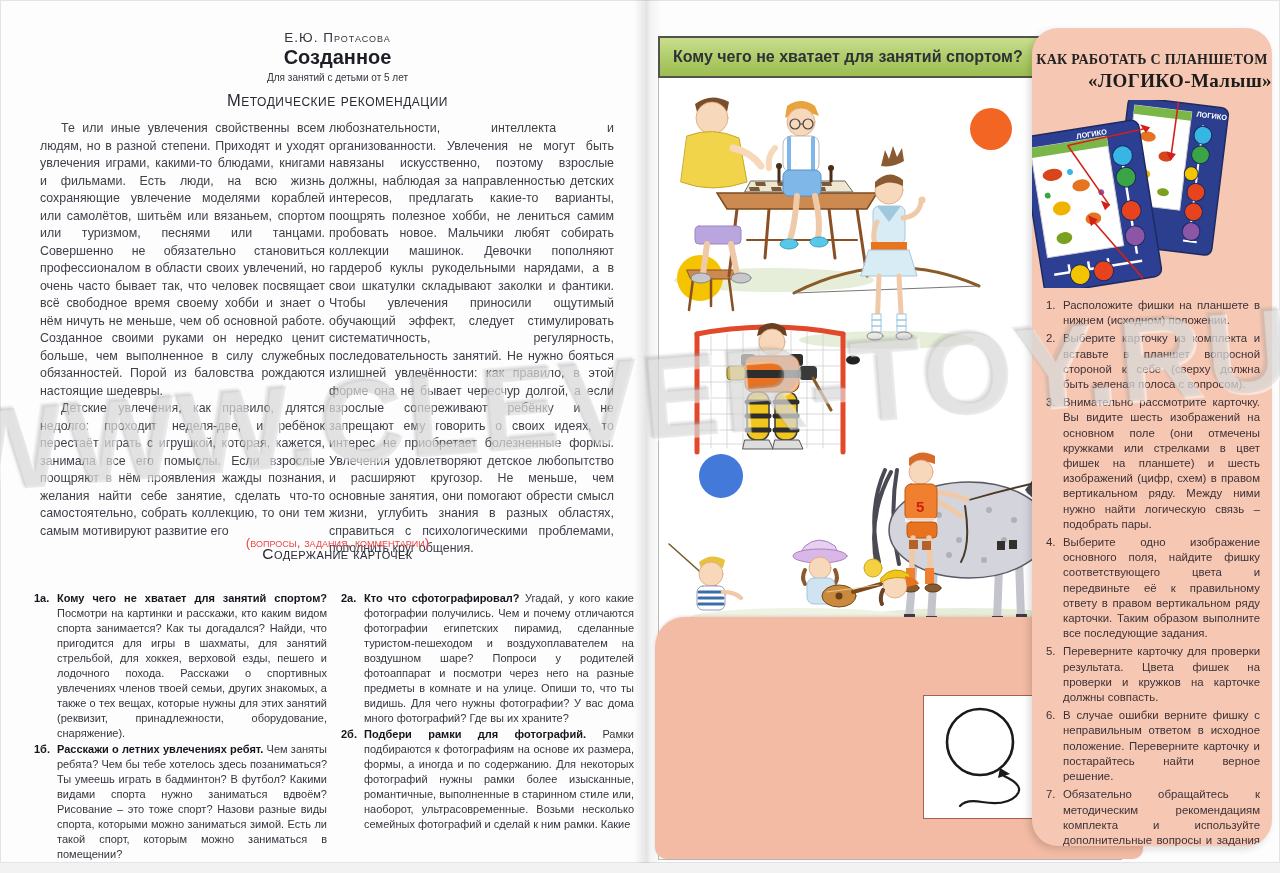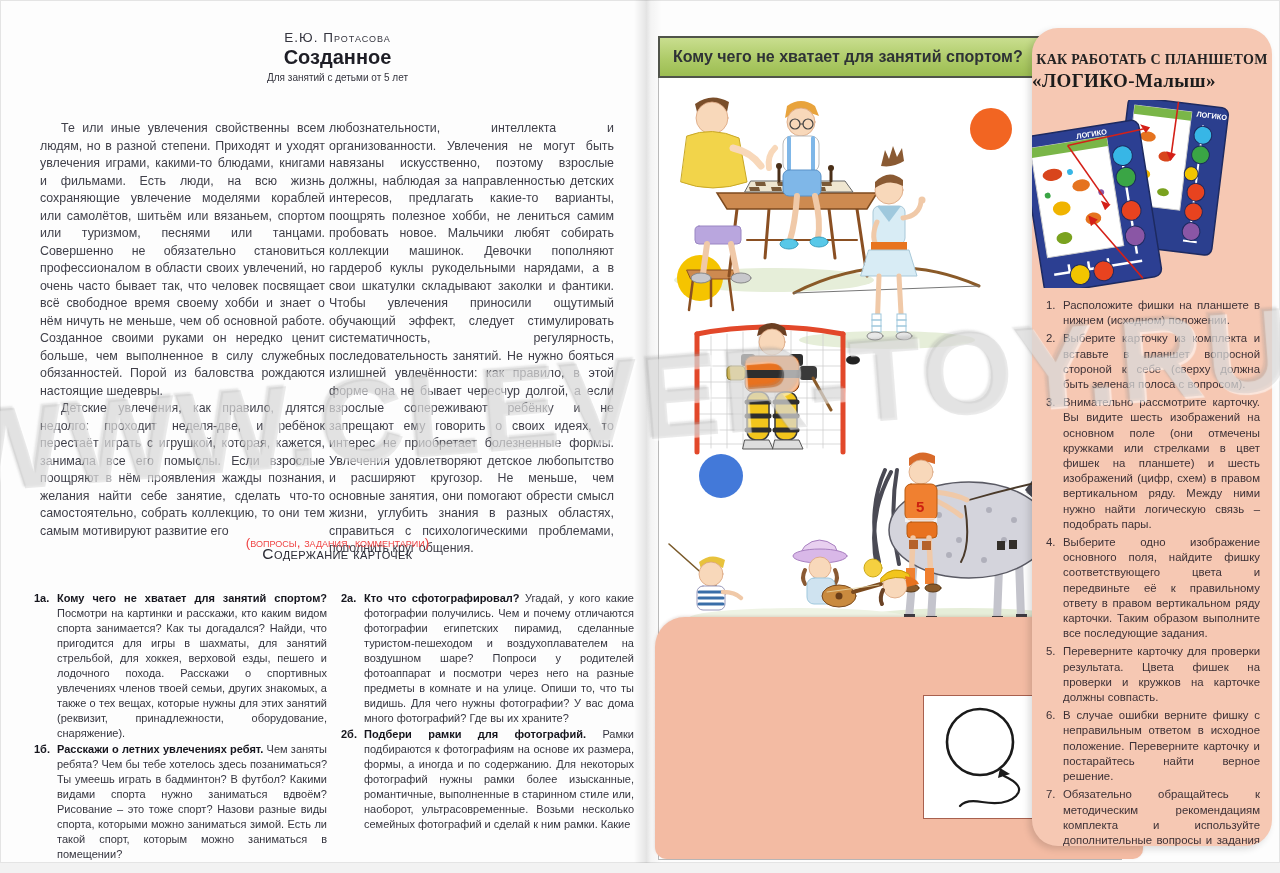--- a/index.html
+++ b/index.html
@@ -42,41 +42,42 @@
   
   .flap{position:absolute;left:655px;top:617px;width:488px;height:242px;background:#f3bba3;
         border-radius:30px 14px 10px 12px;z-index:10;box-shadow:0 -1px 3px rgba(120,70,50,.18);}
   .bbox{position:absolute;left:268px;top:78px;width:124px;height:124px;background:#fff;
         border:1px solid #a8604e;box-sizing:border-box;}
   
   .panel{position:absolute;left:1032px;top:28px;width:240px;height:818px;background:#f6c8b3;
          border-radius:26px;z-index:30;box-shadow:-3px 3px 7px rgba(0,0,0,.14);overflow:hidden;}
   .p-t1{margin-top:24px;text-align:center;font-family:"Liberation Serif",serif;
         font-size:14px;font-weight:bold;letter-spacing:.3px;color:#232323;}
-  .p-t2{margin-top:2px;text-align:left;font-family:"Liberation Serif",serif;
+  .p-t2{margin-top:2px;text-align:right;font-family:"Liberation Serif",serif;
         font-size:19px;font-weight:bold;letter-spacing:.4px;color:#1c1c1c;}
   .tablets{width:198px;height:188px;margin:8px auto 2px;}
   .steps{list-style:none;margin:4px 12px 0 14px;padding:0;font-size:11.4px;line-height:15.2px;color:#3d3136;}
   .steps li{display:grid;grid-template-columns:17px 1fr;margin-bottom:3px;}
   .steps .st{text-align:justify;}
   
   .wm{position:absolute;left:-50px;top:330px;width:1400px;z-index:60;pointer-events:none;
       font-size:118px;font-weight:bold;letter-spacing:2px;white-space:nowrap;
       color:rgba(178,178,178,.26);transform:rotate(-4.5deg);
       text-shadow:2px 2px 1px rgba(255,255,255,.55), -2px -2px 2px rgba(140,140,140,.22);}
 </style>
 </head>
 <body>
 
 <div class="scan">
 
   <div class="lp">
     <div class="lp-author">Е.Ю. Протасова</div>
     <h1 class="lp-title">Созданное</h1>
     <div class="lp-sub">Для занятий с детьми от 5 лет</div>
+    <div class="lp-h1">Методические рекомендации</div>
     <div class="mcols">
       <div class="mcol">
           <p class="mpara">Те или иные увлечения свойственны всем людям, но в разной степени. Приходят и уходят увлечения играми, какими-то блюдами, книгами и фильмами. Есть люди, на всю жизнь сохраняющие увлечение моделями кораблей или самолётов, шитьём или вязаньем, спортом или туризмом, песнями или танцами. Совершенно не обязательно становиться профессионалом в области своих увлечений, но очень часто бывает так, что человек посвящает всё свободное время своему хобби и знает о нём ничуть не меньше, чем об основной работе. Созданное своими руками он нередко ценит больше, чем выполненное в силу служебных обязанностей. Порой из баловства рождаются настоящие шедевры.</p>
           <p class="mpara">Детские увлечения, как правило, длятся недолго: проходит неделя-две, и ребёнок перестаёт играть с игрушкой, которая, кажется, занимала все его помыслы. Если взрослые поощряют в нём проявления жажды познания, желания найти себе занятие, сделать что-то самостоятельно, собрать коллекцию, то они тем самым мотивируют развитие его</p>
         </div>
       <div class="mcol">
           <p class="mpara cont">любознательности, интеллекта и организованности. Увлечения не могут быть навязаны искусственно, поэтому взрослые должны, наблюдая за направленностью детских интересов, предлагать какие-то варианты, поощрять полезное хобби, не лениться самим пробовать новое. Мальчики любят собирать коллекции машинок. Девочки пополняют гардероб куклы рукодельными нарядами, а в свои шкатулки складывают заколки и фантики. Чтобы увлечения приносили ощутимый обучающий эффект, следует стимулировать систематичность, регулярность, последовательность занятий. Не нужно бояться излишней увлечённости: как правило, в этой форме она не бывает чересчур долгой, а если взрослые сопереживают ребёнку и не запрещают ему говорить о своих идеях, то интерес не приобретает болезненные формы. Увлечения удовлетворяют детское любопытство и расширяют кругозор. Не меньше, чем основные занятия, они помогают обрести смысл жизни, углубить знания в разных областях, справиться с психологическими проблемами, пополнить круг общения.</p>
         </div>
     </div>
     <div class="lp-h2">Содержание карточек</div>

